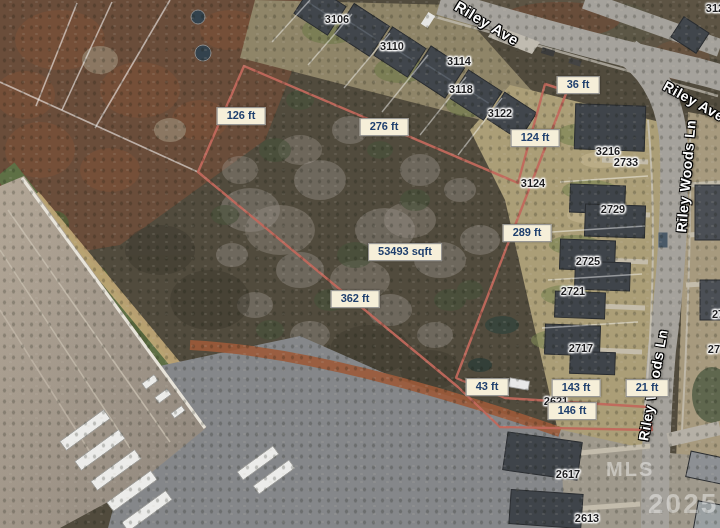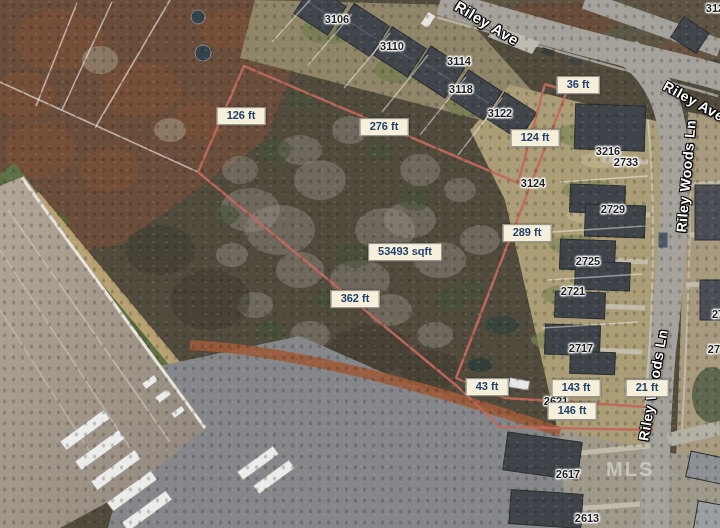--- a/index.html
+++ b/index.html
@@ -275,14 +275,15 @@
   <div class="mlabel" style="left:535px;top:138px;">124 ft</div>
   <div class="mlabel" style="left:527px;top:233px;">289 ft</div>
   <div class="mlabel" style="left:405px;top:252px;">53493 sqft</div>
   <div class="mlabel" style="left:355px;top:299px;">362 ft</div>
   <div class="mlabel" style="left:487px;top:387px;">43 ft</div>
   <div class="mlabel" style="left:576px;top:388px;">143 ft</div>
   <div class="mlabel" style="left:647px;top:388px;">21 ft</div>
   <div class="mlabel" style="left:572px;top:411px;">146 ft</div>
 
   <div class="wm" style="left:606px;top:458px;font-size:20px;">MLS</div>
+  <div class="wm" style="left:648px;top:488px;font-size:28px;">2025</div>
 
 </div>
 
 </body></html>

